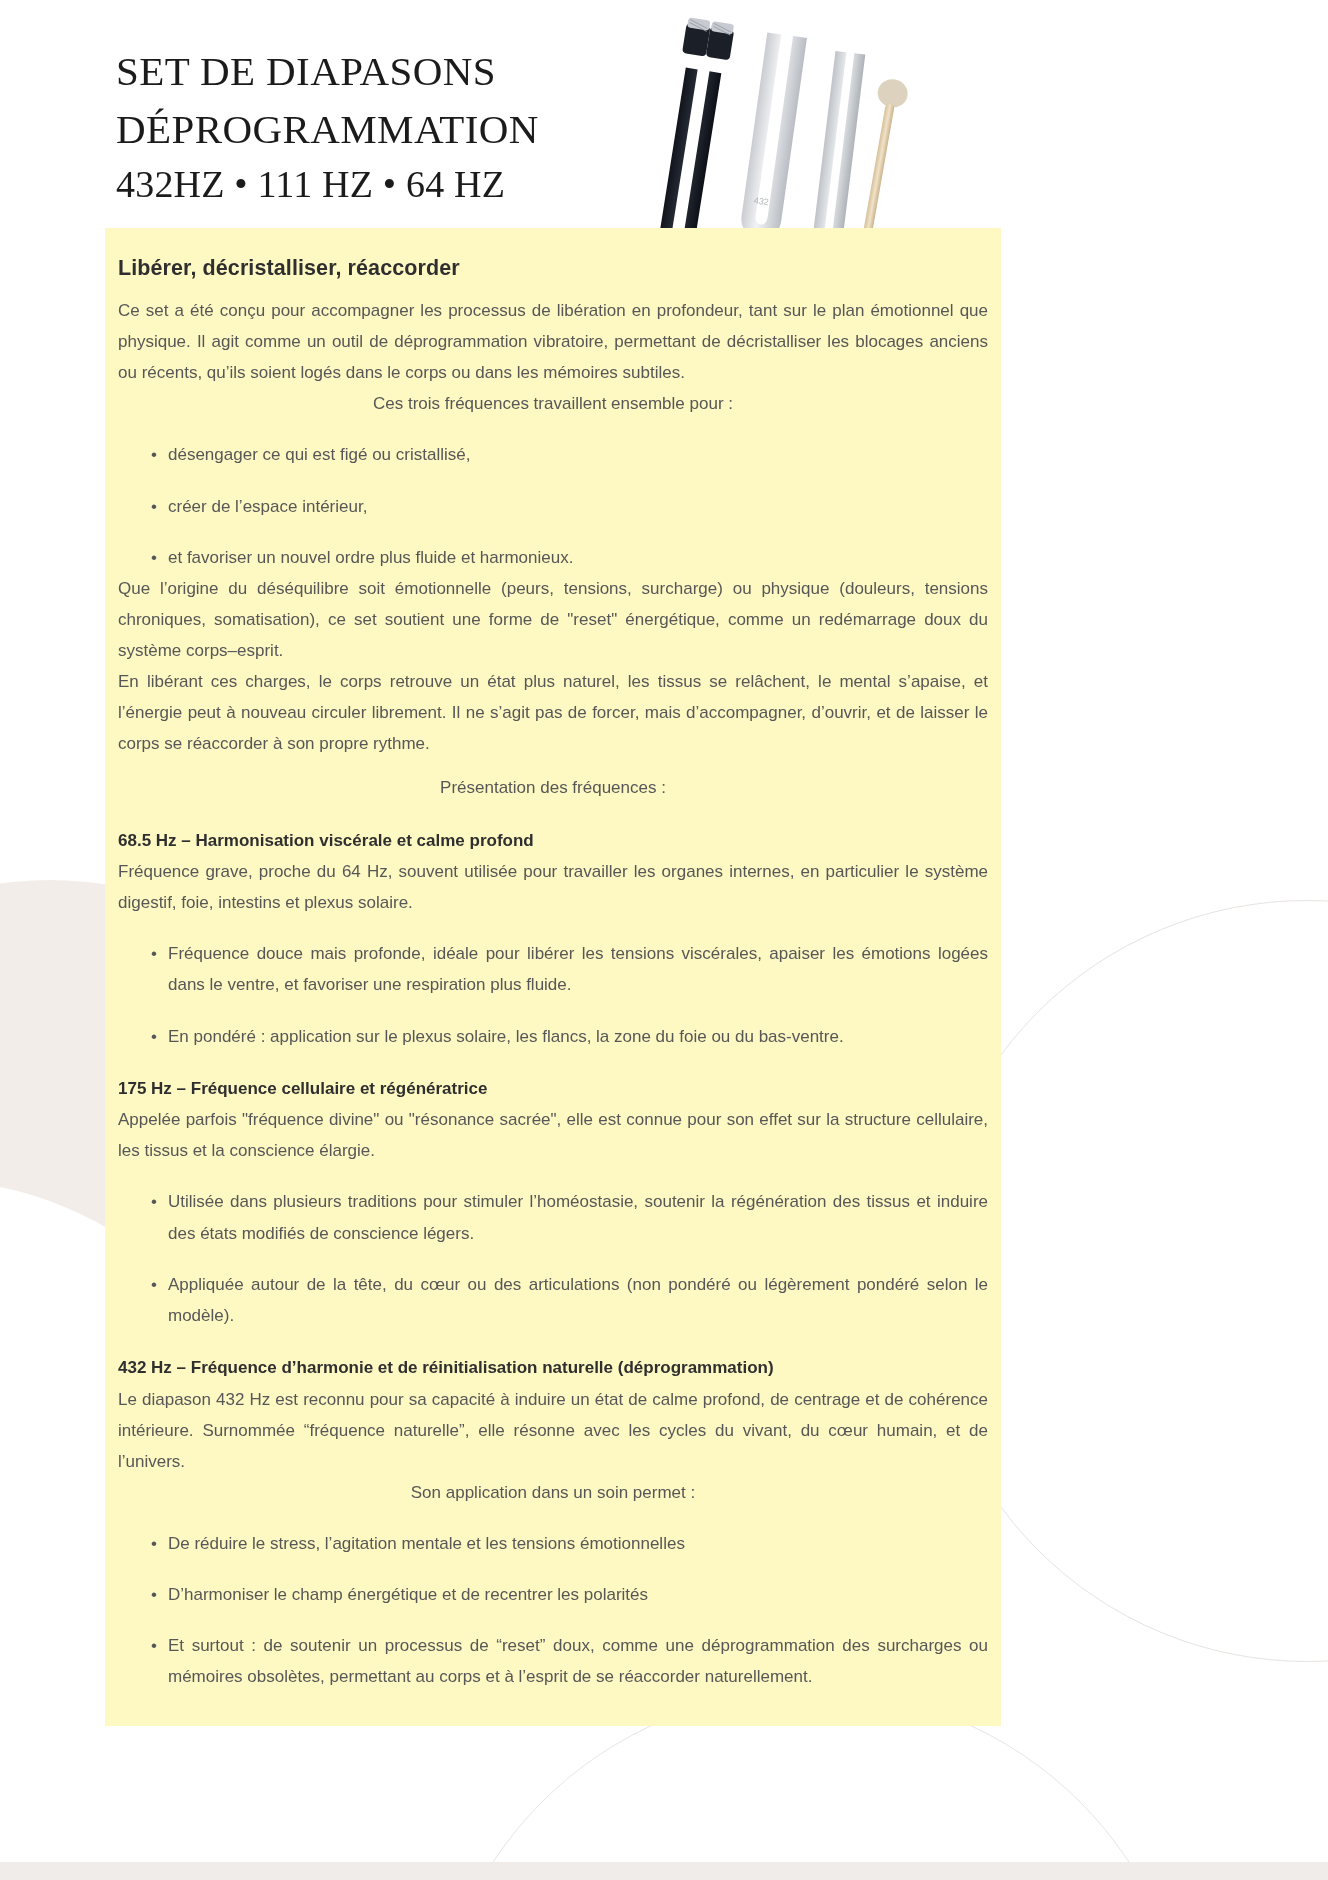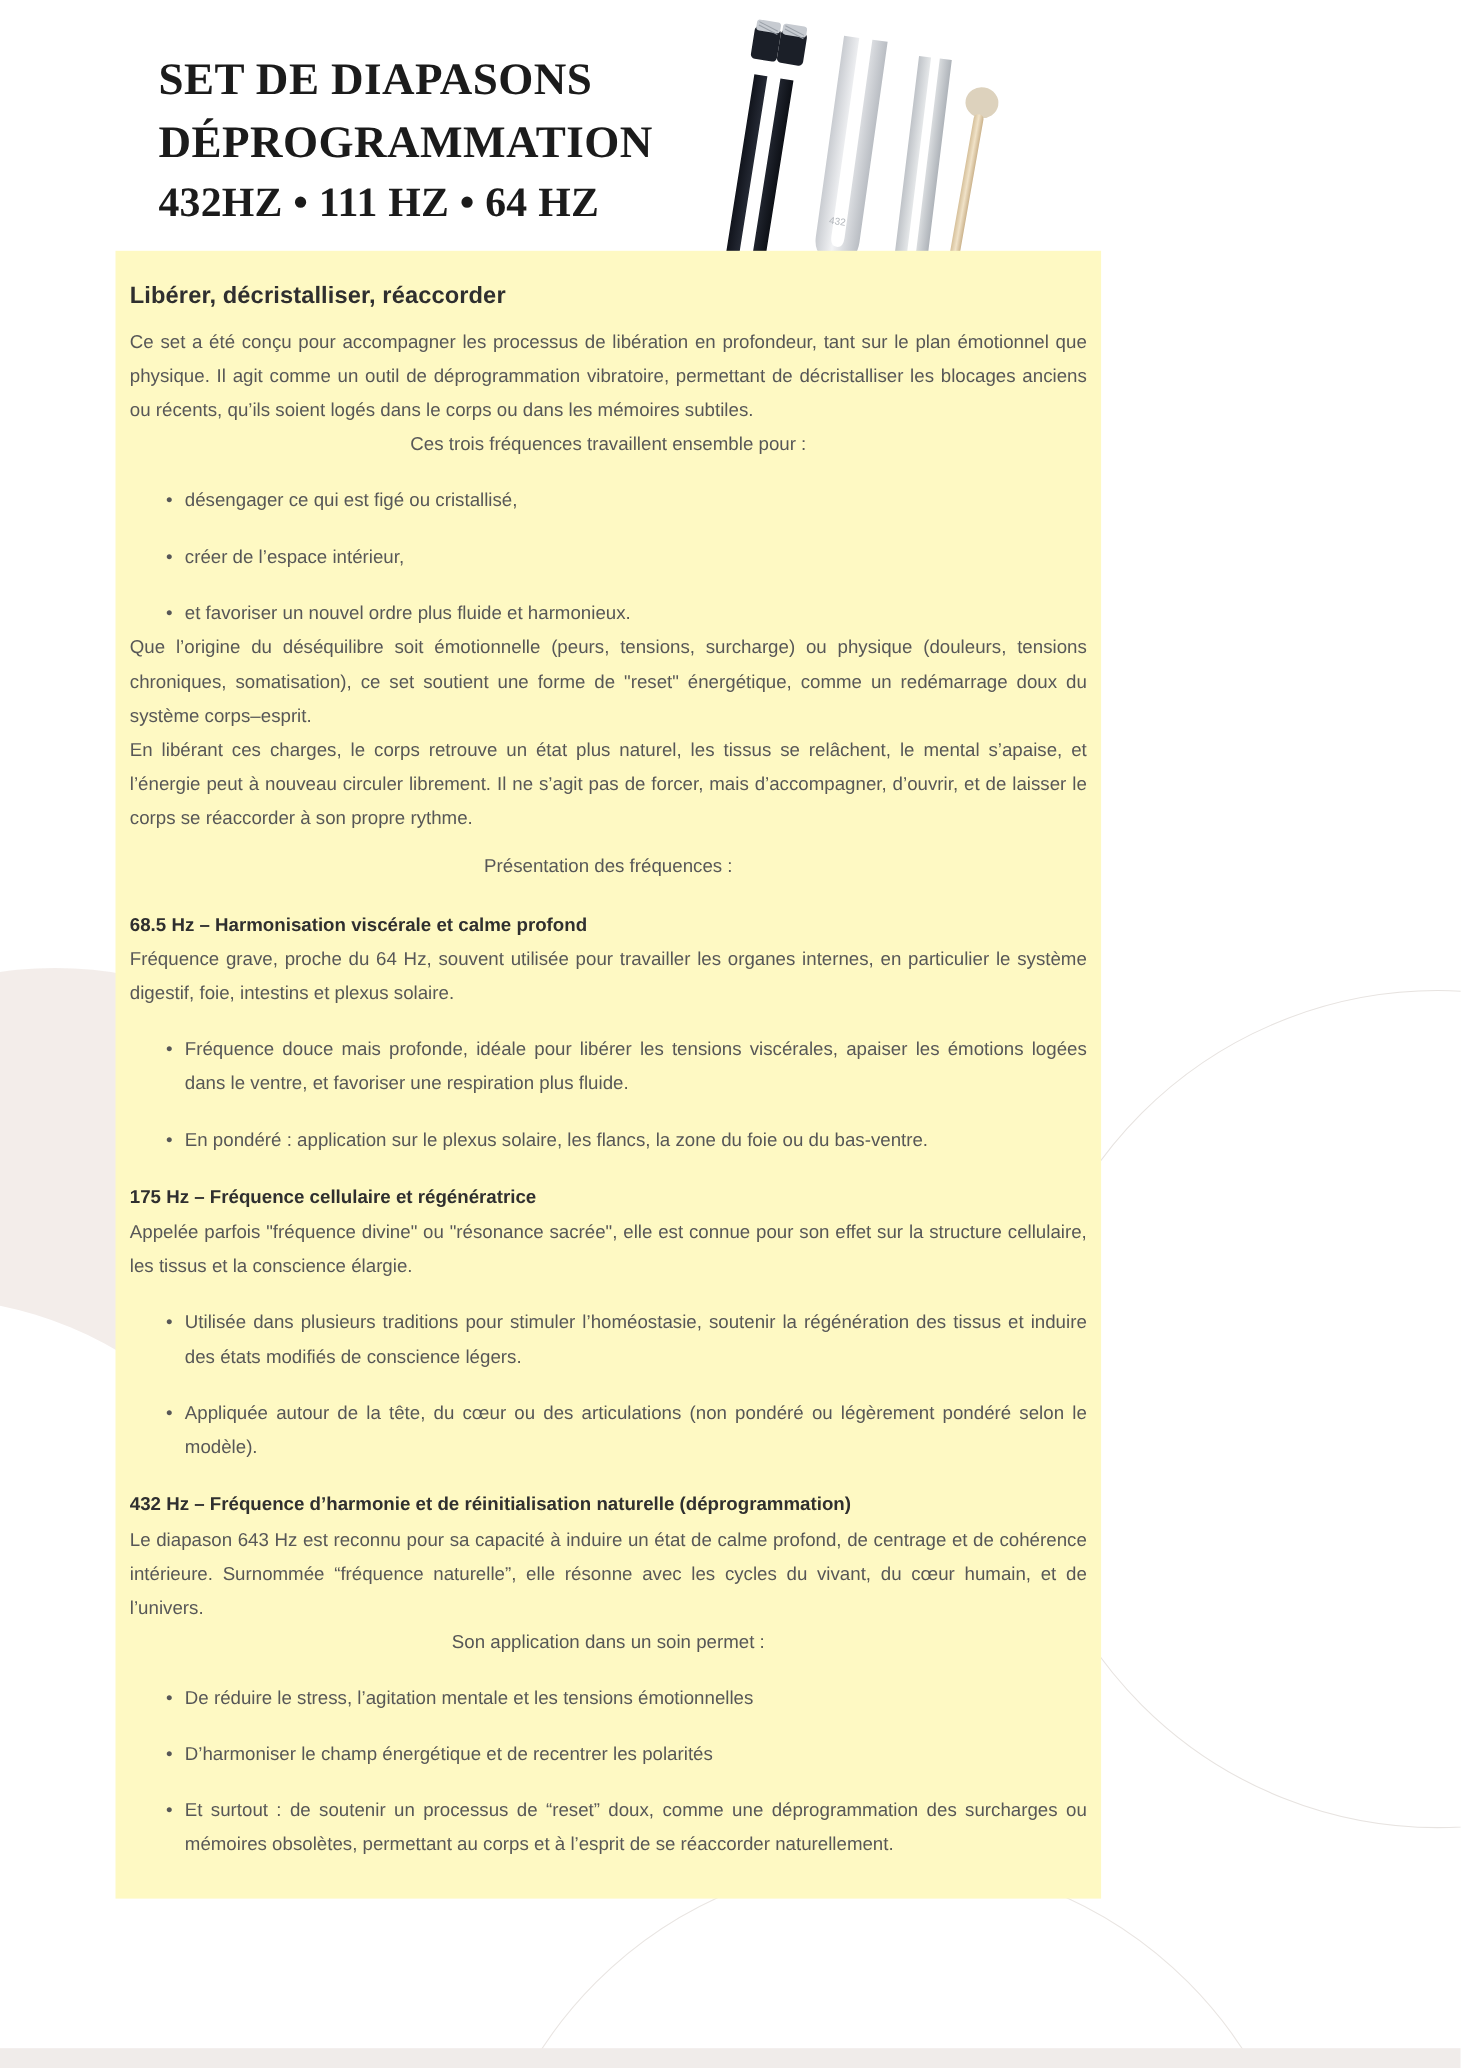--- a/index.html
+++ b/index.html
@@ -80,22 +80,21 @@
     width: 560px;
   }
 
   .title-line {
     font-family: "Liberation Serif", "DejaVu Serif", serif;
     font-size: 41px;
     line-height: 1.42;
     letter-spacing: .4px;
     color: #1b1b1b;
     white-space: nowrap;
-    font-weight: 700;
-    margin-left: 28px;
+    font-weight: 400;
   }
   .title-line.freq {
     font-size: 38px;
     letter-spacing: .2px;
   }
 
   
   .forks {
     position: absolute;
     left: 585px;
@@ -301,21 +300,21 @@
       <div class="freq-heading">175 Hz – Fréquence cellulaire et régénératrice</div>
       <p class="body">Appelée parfois "fréquence divine" ou "résonance sacrée", elle est connue pour son effet sur la structure cellulaire, les tissus et la conscience élargie.</p>
       <ul class="bullets">
         <li>Utilisée dans plusieurs traditions pour stimuler l’homéostasie, soutenir la régénération des tissus et induire des états modifiés de conscience légers.</li>
         <li>Appliquée autour de la tête, du cœur ou des articulations (non pondéré ou légèrement pondéré selon le modèle).</li>
       </ul>
 
       <div class="spacer-md"></div>
 
       <div class="freq-heading">432 Hz – Fréquence d’harmonie et de réinitialisation naturelle (déprogrammation)</div>
-      <p class="body">Le diapason 643 Hz est reconnu pour sa capacité à induire un état de calme profond, de centrage et de cohérence intérieure. Surnommée “fréquence naturelle”, elle résonne avec les cycles du vivant, du cœur humain, et de l’univers.</p>
+      <p class="body">Le diapason 432 Hz est reconnu pour sa capacité à induire un état de calme profond, de centrage et de cohérence intérieure. Surnommée “fréquence naturelle”, elle résonne avec les cycles du vivant, du cœur humain, et de l’univers.</p>
       <p class="body nojust">Son application dans un soin permet :</p>
       <ul class="bullets">
         <li class="nojust">De réduire le stress, l’agitation mentale et les tensions émotionnelles</li>
         <li class="nojust">D’harmoniser le champ énergétique et de recentrer les polarités</li>
         <li>Et surtout : de soutenir un processus de “reset” doux, comme une déprogrammation des surcharges ou mémoires obsolètes, permettant au corps et à l’esprit de se réaccorder naturellement.</li>
       </ul>
 
     </div>
   </div>
 

